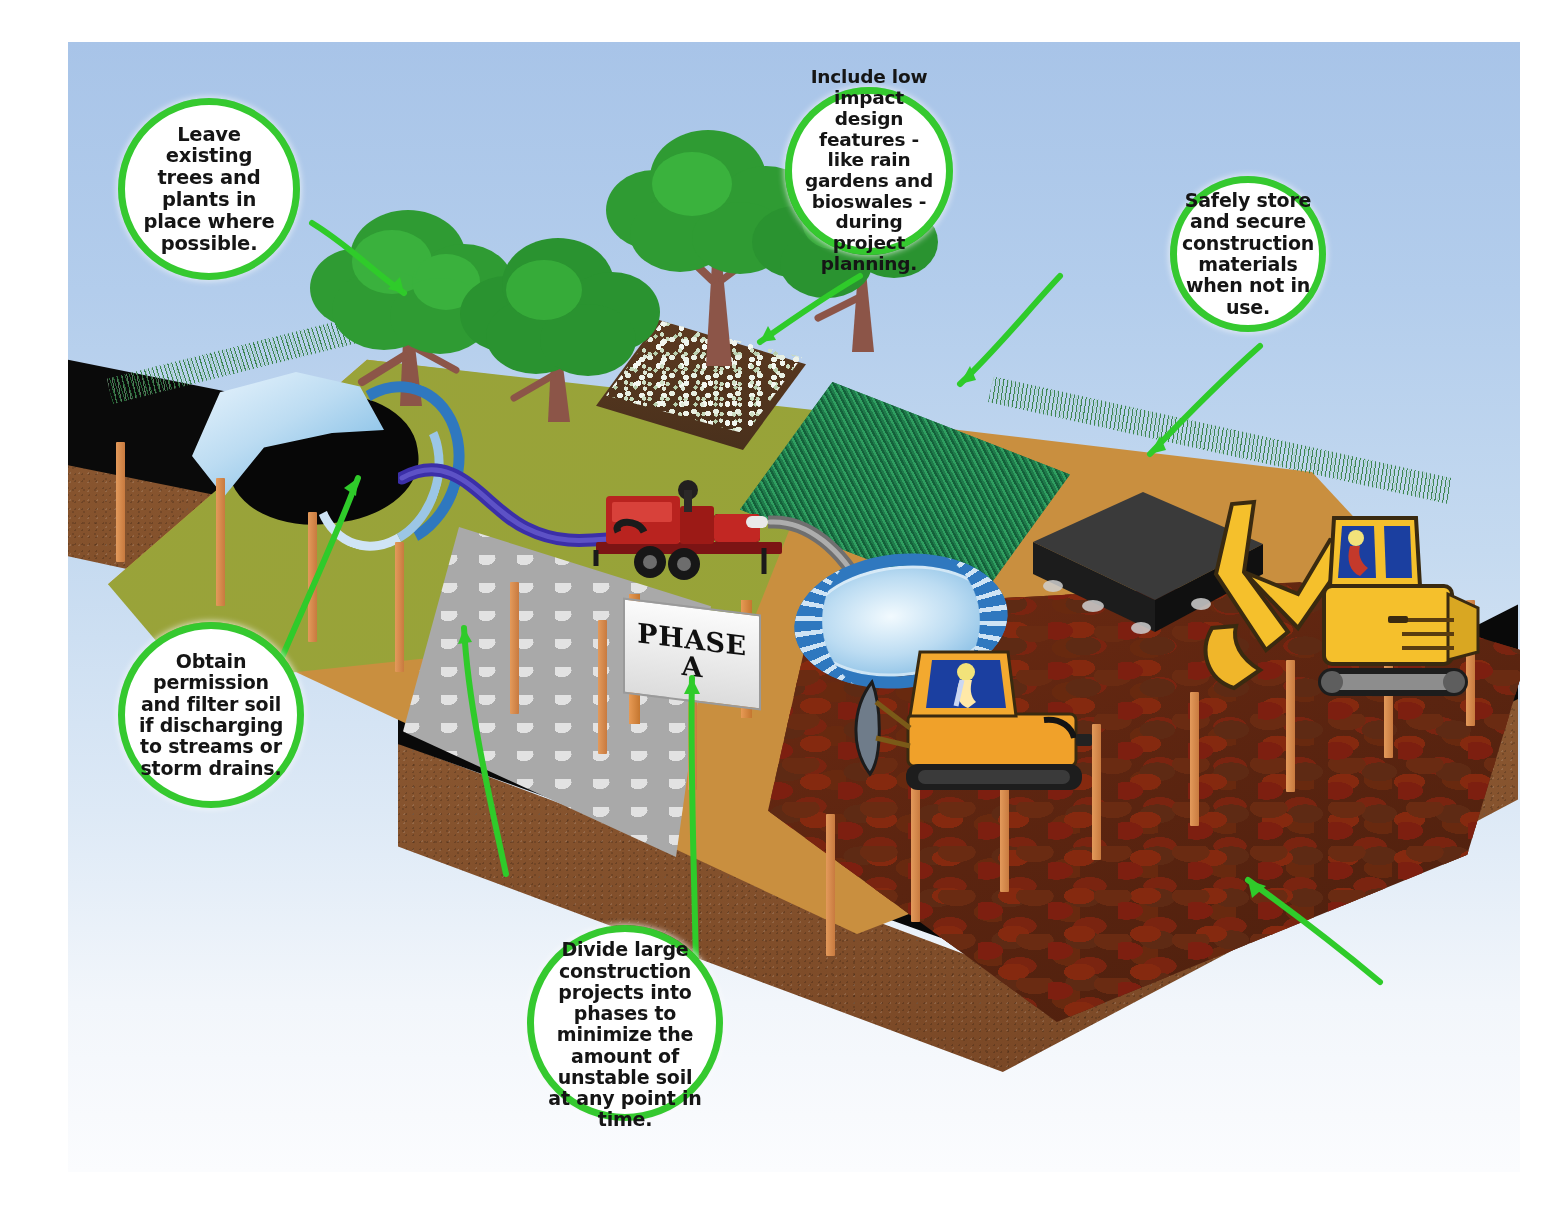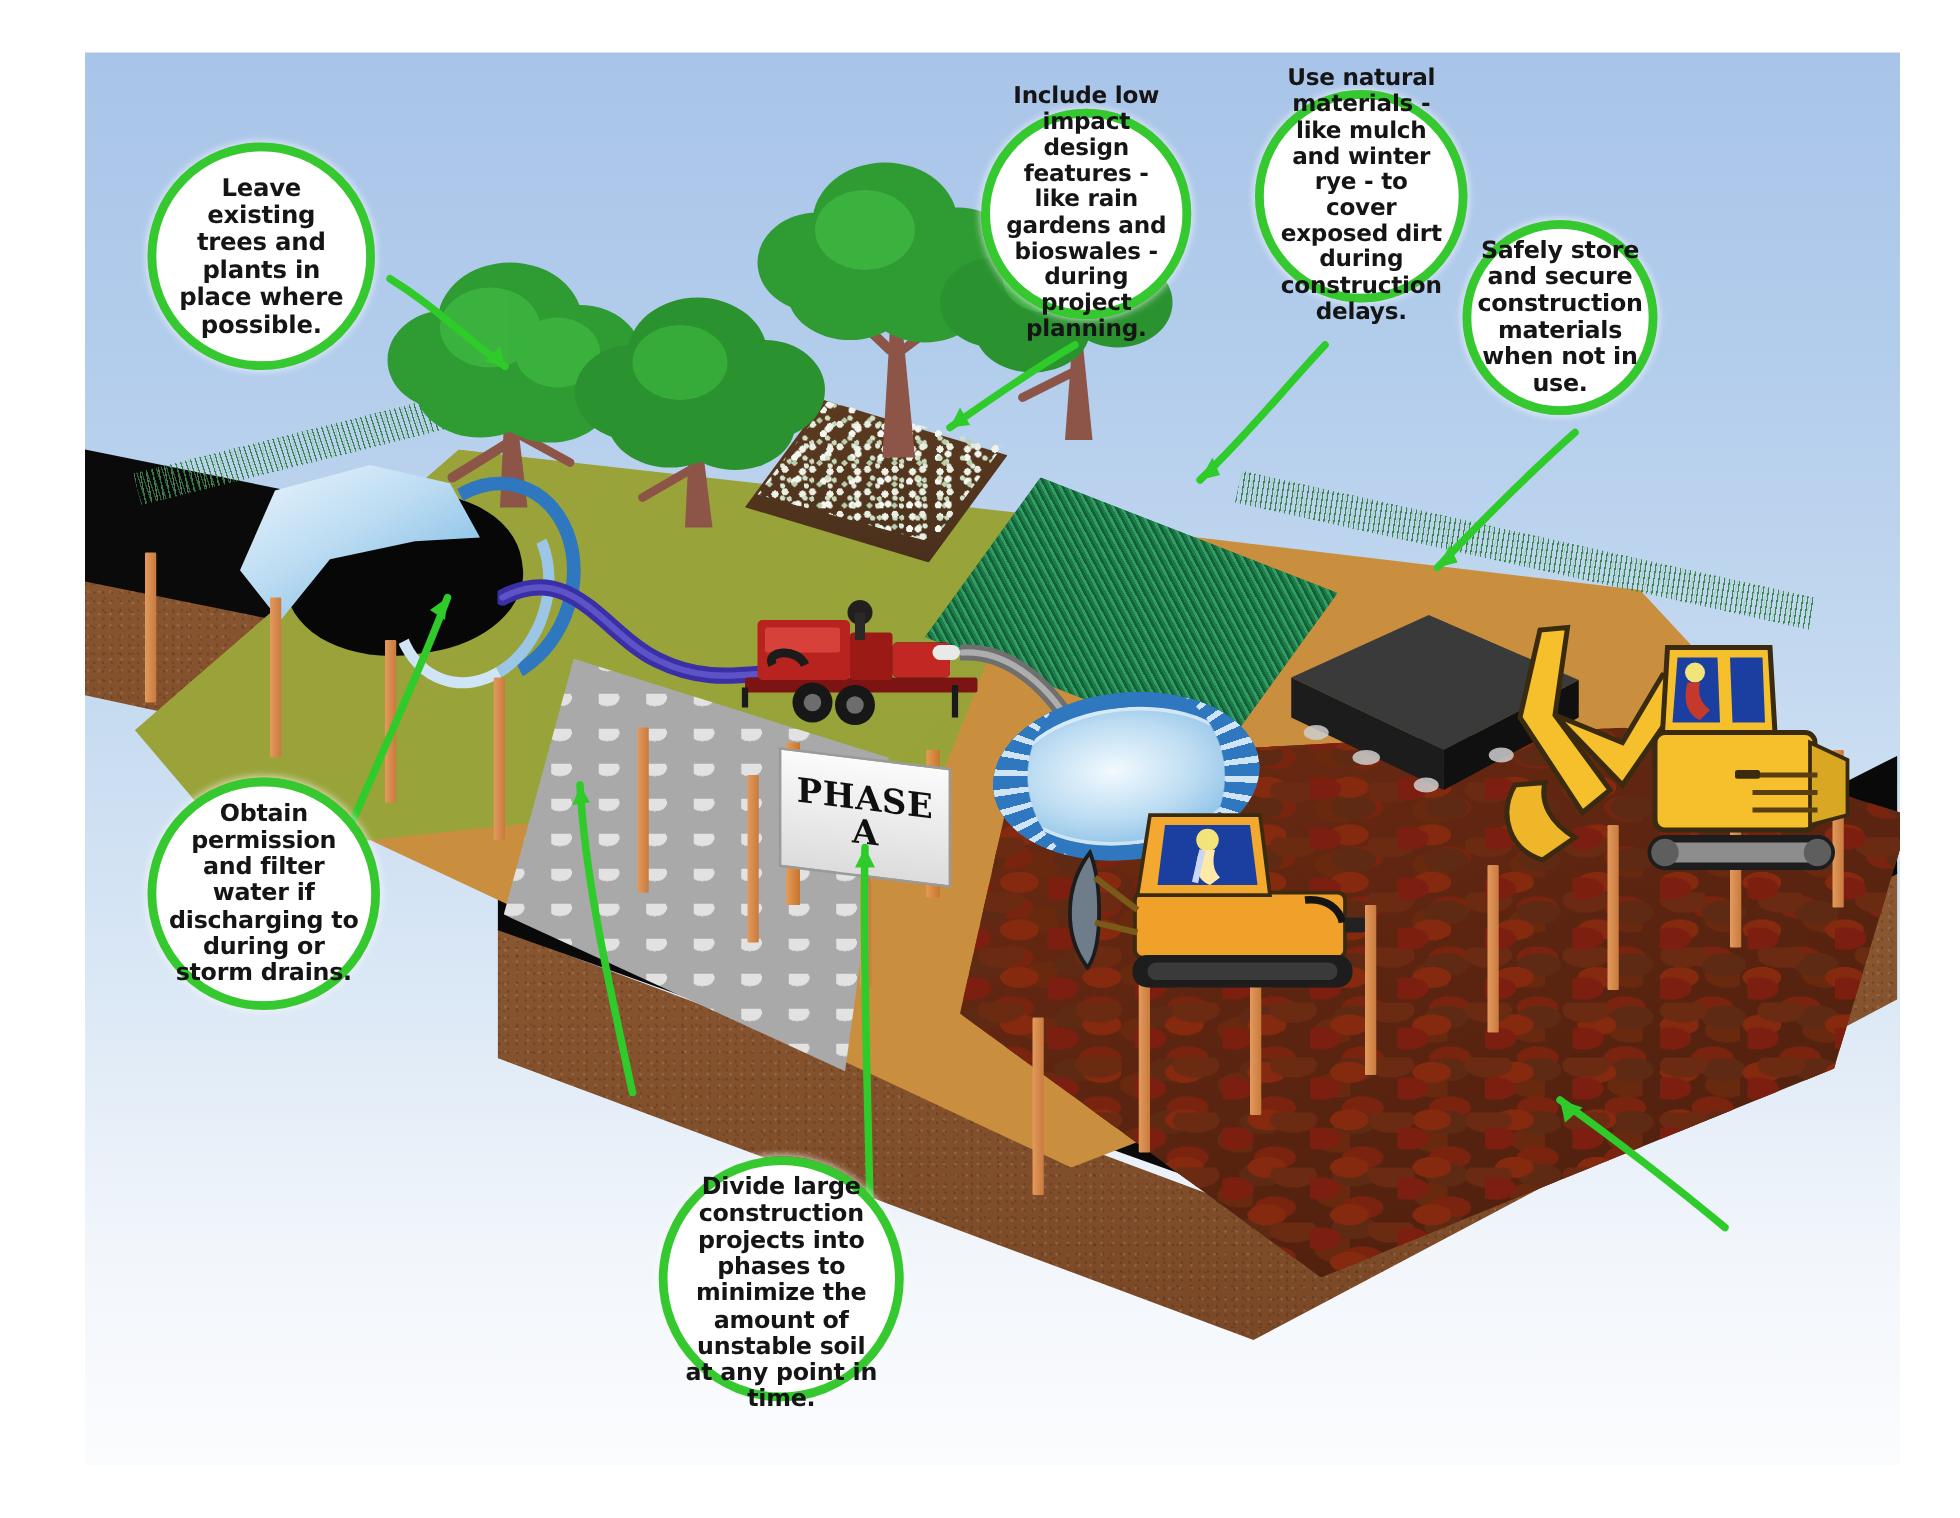--- a/index.html
+++ b/index.html
@@ -447,38 +447,35 @@
     <svg class="leader" style="left:596px;top:630px;width:60px;height:300px;" viewBox="0 0 60 300">
       <path d="M28 6 C26 90, 30 190, 32 294"></path>
       <polygon points="28,6 20,22 36,22"></polygon>
     </svg>
 
     <svg class="leader" style="left:1172px;top:830px;width:150px;height:120px;" viewBox="0 0 150 120">
       <path d="M8 8 C44 34, 92 70, 140 110"></path>
       <polygon points="8,8 12,26 26,14"></polygon>
     </svg>
 
-    <div class="bubble" style="left:50px;top:72px;width:182px;height:182px;">
+    <div class="bubble" style="left:50px;top:56px;width:182px;height:182px;">
       <p style="font-size:19.5px;">Leave existing trees and plants in place where possible.</p>
     </div>
 
     <div class="bubble" style="left:717px;top:45px;width:168px;height:168px;">
       <p style="font-size:18.5px;">Include low impact design features - like rain gardens and bioswales - during project planning.</p>
     </div>
 
-    <div class="bubble" style="left:936px;top:30px;width:170px;height:170px;">
-      <p style="font-size:18.5px;">Use natural materials - like mulch and winter rye - to cover exposed dirt during construction delays.</p>
-    </div>
 
     <div class="bubble" style="left:1102px;top:134px;width:156px;height:156px;">
       <p style="font-size:19px;">Safely store and secure construction materials when not in use.</p>
     </div>
 
     <div class="bubble" style="left:50px;top:580px;width:186px;height:186px;">
-      <p style="font-size:19px;">Obtain permission and filter water if discharging to during or storm drains.</p>
+      <p style="font-size:19px;">Obtain permission and filter soil if discharging to streams or storm drains.</p>
     </div>
 
 
     <div class="bubble" style="left:459px;top:883px;width:196px;height:196px;">
       <p style="font-size:19px;margin-top:24px;">Divide large construction projects into phases to minimize the amount of unstable soil at any point in time.</p>
     </div>
 
 
   </div>
 </div>

